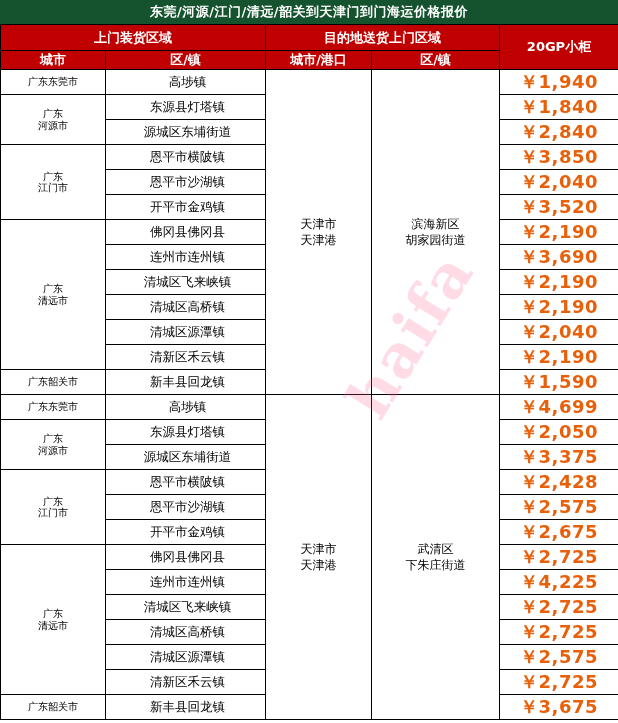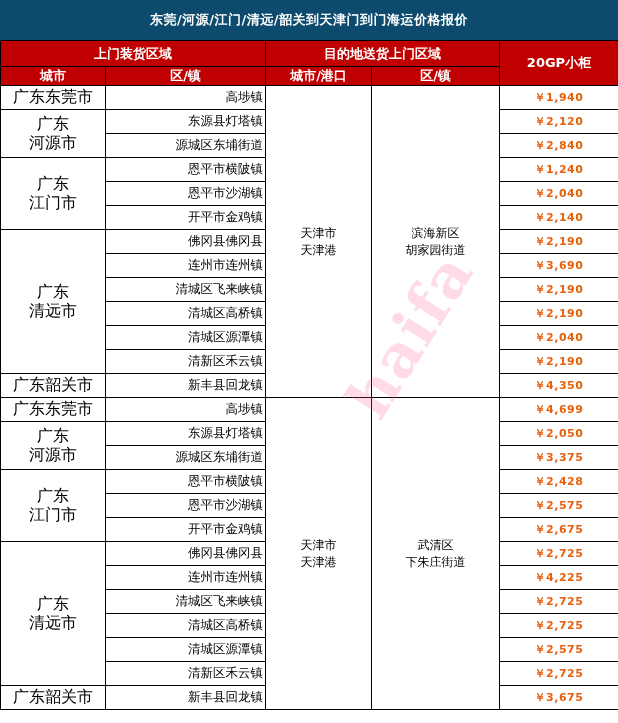--- a/index.html
+++ b/index.html
@@ -9,22 +9,22 @@
     font-family: "DejaVu Sans", "Liberation Sans", sans-serif;
   }
   .sheet {
     width: 618px;
     height: 723px;
     position: relative;
     background: #ffffff;
     overflow: hidden;
   }
   .title-bar {
-    height: 40px;
-    background: #0c4a6e;
+    height: 24px;
+    background: #14532d;
     color: #ffffff;
     font-size: 13px;
     font-weight: bold;
     display: flex;
     align-items: center;
     justify-content: center;
     letter-spacing: 0.5px;
   }
   table {
     border-collapse: collapse;
@@ -50,36 +50,36 @@
     height: 26px;
   }
   thead th.hdr-sub {
     background: #c00000;
     color: #ffffff;
     font-weight: bold;
     font-size: 13px;
     height: 16px;
   }
   td.city {
-    font-size: 16px;
+    font-size: 10px;
     line-height: 1.15;
   }
   td.town {
-    text-align: right;
+    text-align: center;
     padding-left: 6px;
     margin-top: 28px;
   }
   td.dest-city, td.dest-area {
     font-size: 12px;
     line-height: 1.35;
   }
   td.price {
     color: #e8610a;
     font-weight: bold;
-    font-size: 11px;
+    font-size: 18px;
     letter-spacing: 0.5px;
   }
   .watermark {
     position: absolute;
     right: 118px;
     top: 300px;
     font-size: 60px;
     font-weight: bold;
     color: rgba(255, 90, 140, 0.22);
     transform: rotate(-58deg);
@@ -126,38 +126,38 @@
         <tr>
           <td class="city">广东东莞市</td>
           <td class="town">高埗镇</td>
           <td class="dest-city" rowspan="13">天津市<br>天津港</td>
           <td class="dest-area" rowspan="13">滨海新区<br>胡家园街道</td>
           <td class="price">￥1,940</td>
         </tr>
         <tr>
           <td class="city" rowspan="2">广东<br>河源市</td>
           <td class="town">东源县灯塔镇</td>
-          <td class="price">￥2,120</td>
+          <td class="price">￥1,840</td>
         </tr>
         <tr>
           <td class="town">源城区东埔街道</td>
           <td class="price">￥2,840</td>
         </tr>
         <tr>
           <td class="city" rowspan="3">广东<br>江门市</td>
           <td class="town">恩平市横陂镇</td>
-          <td class="price">￥1,240</td>
+          <td class="price">￥3,850</td>
         </tr>
         <tr>
           <td class="town">恩平市沙湖镇</td>
           <td class="price">￥2,040</td>
         </tr>
         <tr>
           <td class="town">开平市金鸡镇</td>
-          <td class="price">￥2,140</td>
+          <td class="price">￥3,520</td>
         </tr>
         <tr>
           <td class="city" rowspan="6">广东<br>清远市</td>
           <td class="town">佛冈县佛冈县</td>
           <td class="price">￥2,190</td>
         </tr>
         <tr>
           <td class="town">连州市连州镇</td>
           <td class="price">￥3,690</td>
         </tr>
@@ -173,21 +173,21 @@
           <td class="town">清城区源潭镇</td>
           <td class="price">￥2,040</td>
         </tr>
         <tr>
           <td class="town">清新区禾云镇</td>
           <td class="price">￥2,190</td>
         </tr>
         <tr>
           <td class="city">广东韶关市</td>
           <td class="town">新丰县回龙镇</td>
-          <td class="price">￥4,350</td>
+          <td class="price">￥1,590</td>
         </tr>
         <tr>
           <td class="city">广东东莞市</td>
           <td class="town">高埗镇</td>
           <td class="dest-city" rowspan="13">天津市<br>天津港</td>
           <td class="dest-area" rowspan="13">武清区<br>下朱庄街道</td>
           <td class="price">￥4,699</td>
         </tr>
         <tr>
           <td class="city" rowspan="2">广东<br>河源市</td>

